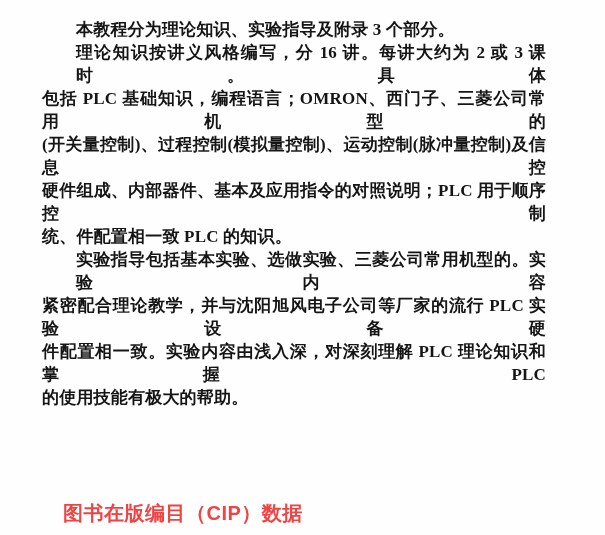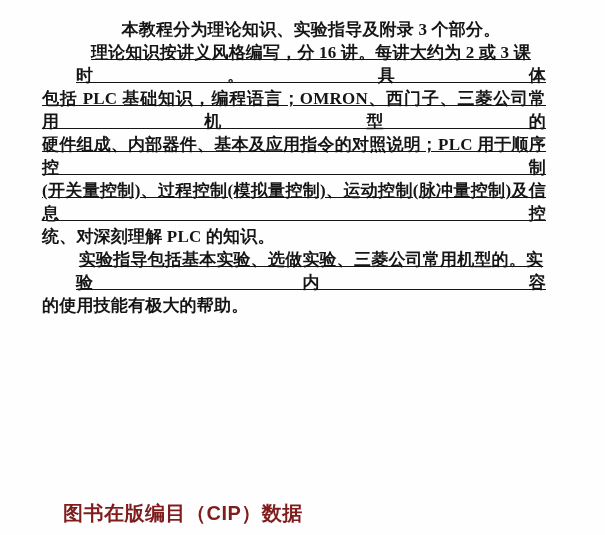--- a/index.html
+++ b/index.html
@@ -26,46 +26,46 @@
     line-height: 23px;
     color: #151515;
     font-weight: 600;
     letter-spacing: 0.2px;
     white-space: nowrap;
   }
   .line.justify {
     white-space: normal;
     text-align: justify;
     text-align-last: justify;
-    text-decoration: underline;
   }
   .line.indent {
     padding-left: 34px;
-    text-align: center;
   }
   .cip-heading {
     position: absolute;
     left: 63px;
     top: 500px;
     font-size: 20px;
     line-height: 26px;
     font-weight: 700;
-    color: #7f1d1d;
+    color: #ef4444;
     letter-spacing: 0.5px;
     font-family: "Liberation Sans", "DejaVu Sans", sans-serif;
   }
 </style>
 </head>
 <body>
 
 <div class="page">
   <div class="text-block" id="lines-container">
       <div class="line indent">本教程分为理论知识、实验指导及附录 3 个部分。</div>
       <div class="line indent justify">理论知识按讲义风格编写，分 16 讲。每讲大约为 2 或 3 课时。具体</div>
       <div class="line justify">包括 PLC 基础知识，编程语言；OMRON、西门子、三菱公司常用机型的</div>
+      <div class="line justify">(开关量控制)、过程控制(模拟量控制)、运动控制(脉冲量控制)及信息控</div>
       <div class="line justify">硬件组成、内部器件、基本及应用指令的对照说明；PLC 用于顺序控制</div>
-      <div class="line justify">(开关量控制)、过程控制(模拟量控制)、运动控制(脉冲量控制)及信息控</div>
-      <div class="line">统、对深刻理解 PLC 的知识。</div>
+      <div class="line">统、件配置相一致 PLC 的知识。</div>
       <div class="line indent justify">实验指导包括基本实验、选做实验、三菱公司常用机型的。实验内容</div>
+      <div class="line justify">紧密配合理论教学，并与沈阳旭风电子公司等厂家的流行 PLC 实验设备硬</div>
+      <div class="line justify">件配置相一致。实验内容由浅入深，对深刻理解 PLC 理论知识和掌握 PLC</div>
       <div class="line">的使用技能有极大的帮助。</div>
     </div>
   <div class="cip-heading">图书在版编目（CIP）数据</div>
 </div>
 
 </body></html>

